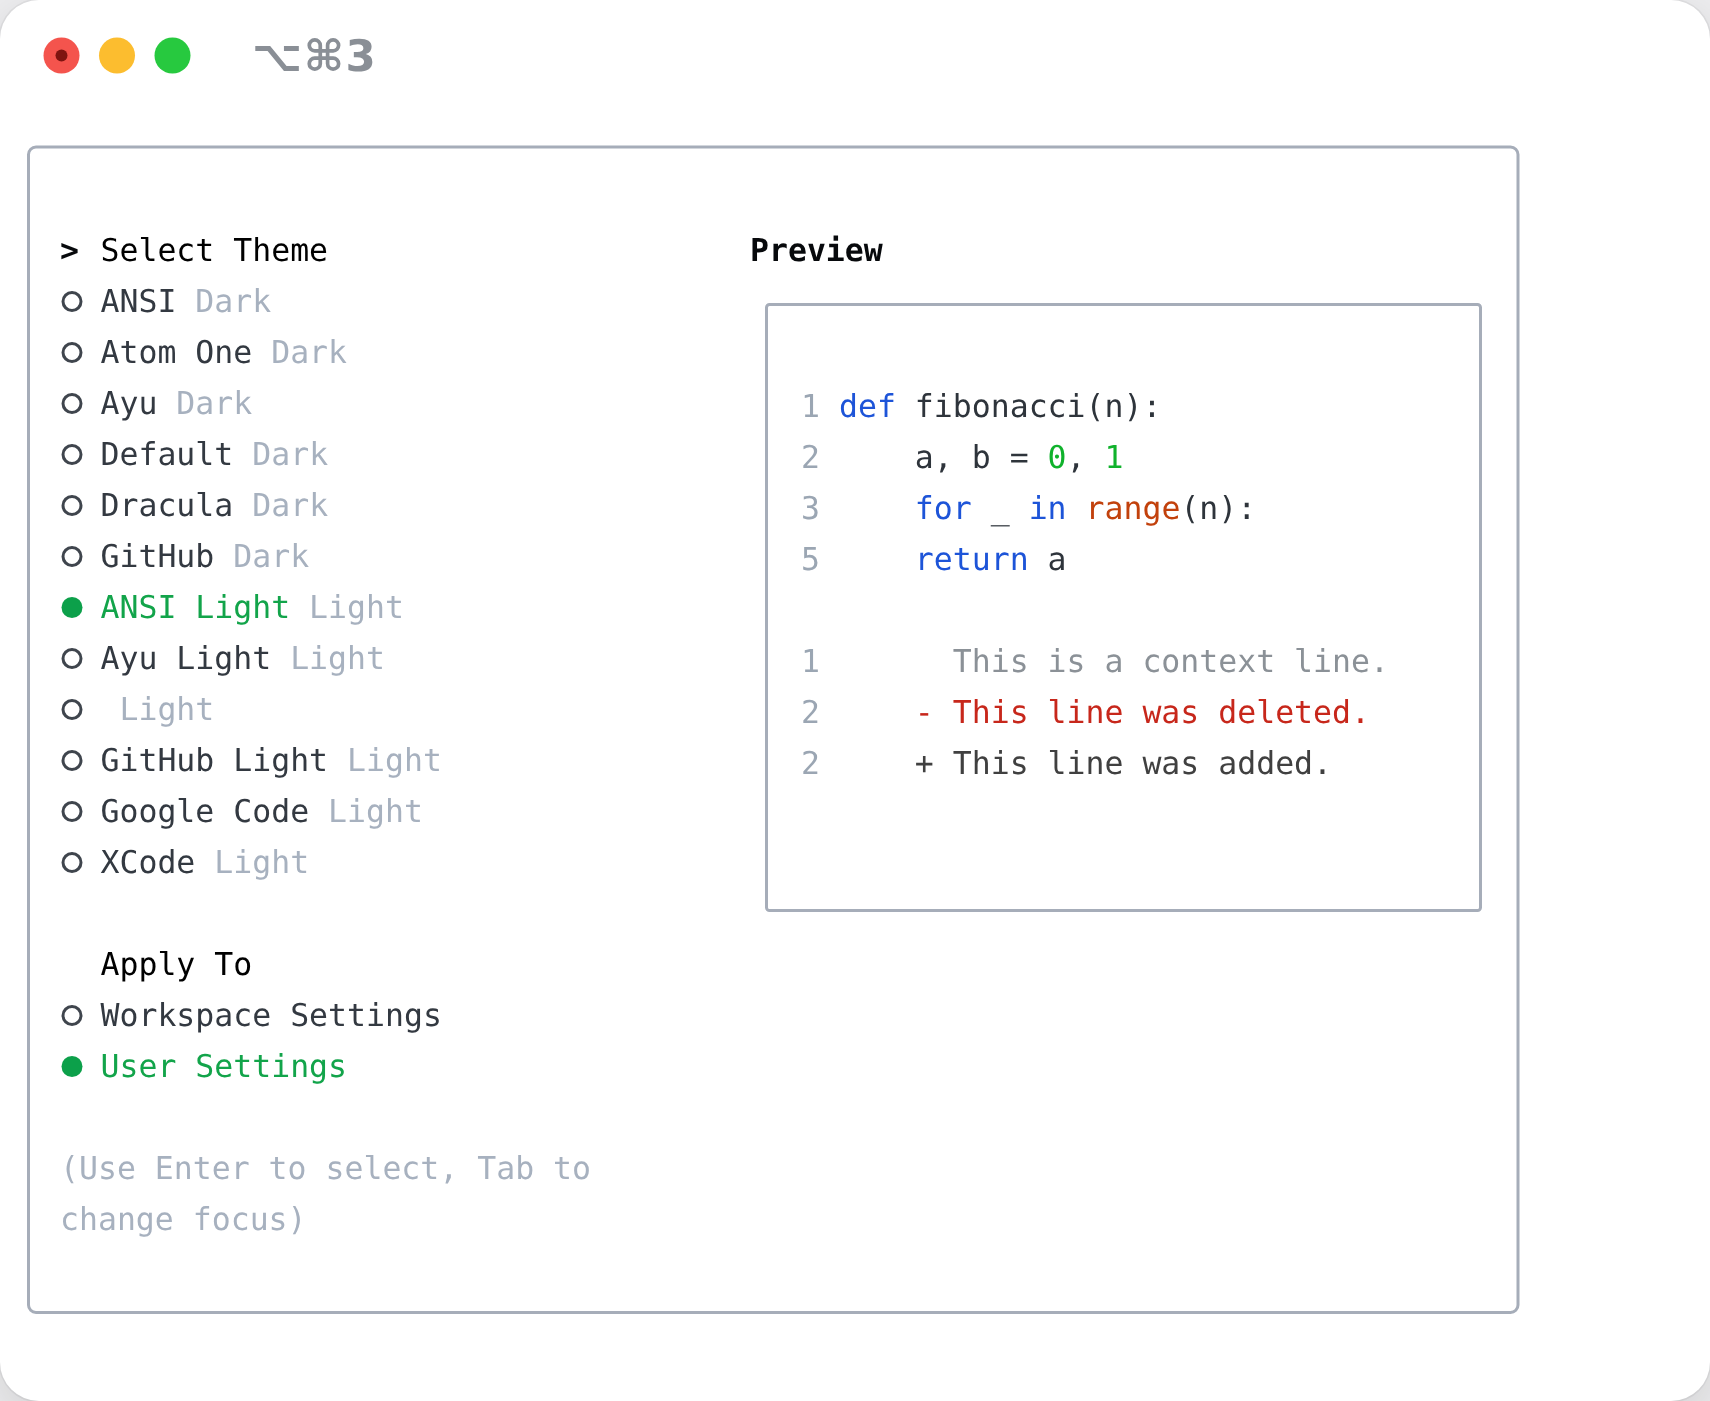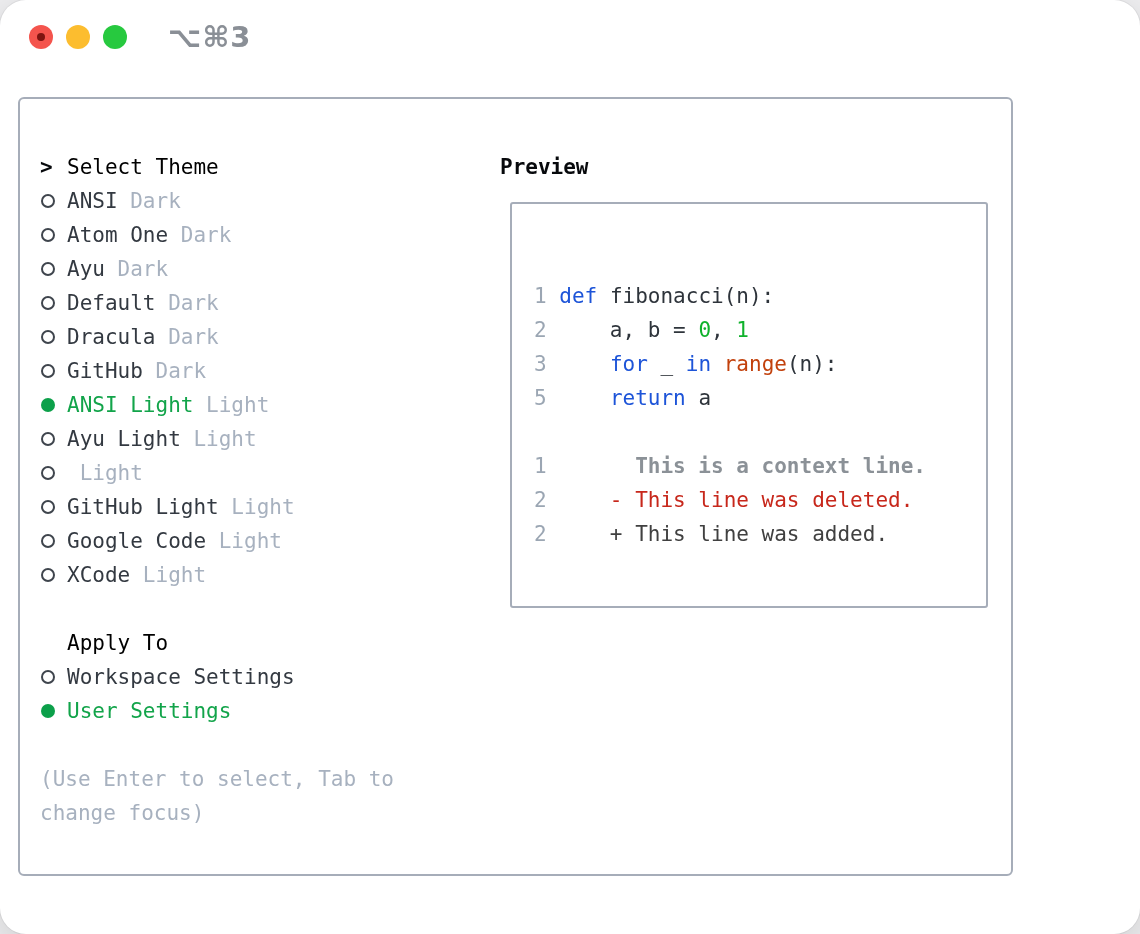--- a/index.html
+++ b/index.html
@@ -48,29 +48,29 @@
   .item-name.sel{color:#12a44a;}
   .item-badge{color:#a7b1bf;margin-left:1ch;white-space:pre;}
   .hint{color:#a7b1bf;width:420px;white-space:normal;}
   
   .preview-label{position:absolute;left:480px;top:51px;font-weight:bold;color:#07090c;}
   .preview-box{
     position:absolute;left:490px;top:103px;width:478px;height:406px;
     border:2px solid #a6adb9;border-radius:3px;box-sizing:border-box;
     background:#ffffff;overflow:hidden;
   }
-  .preview-content{padding:75px 0 0 22px;}
+  .preview-content{padding:50px 0 0 22px;}
   .pline{height:34px;white-space:pre;}
   .block-gap{height:34px;}
   .tok-linenum{color:#9ba6b3;}
   .tok-plain{color:#2e343b;}
   .tok-keyword{color:#1d54d8;}
   .tok-builtin{color:#c2410c;}
   .tok-number{color:#10b22c;}
-  .tok-context{color:#8b9197;font-weight:bold;}
+  .tok-context{color:#8b9197;}
   .tok-deleted{color:#c7271b;}
   .tok-added{color:#404040;}
 </style>
 </head>
 <body>
 
 <div class="window">
 
   <div class="titlebar">
     <button class="dot dot-close"></button>

